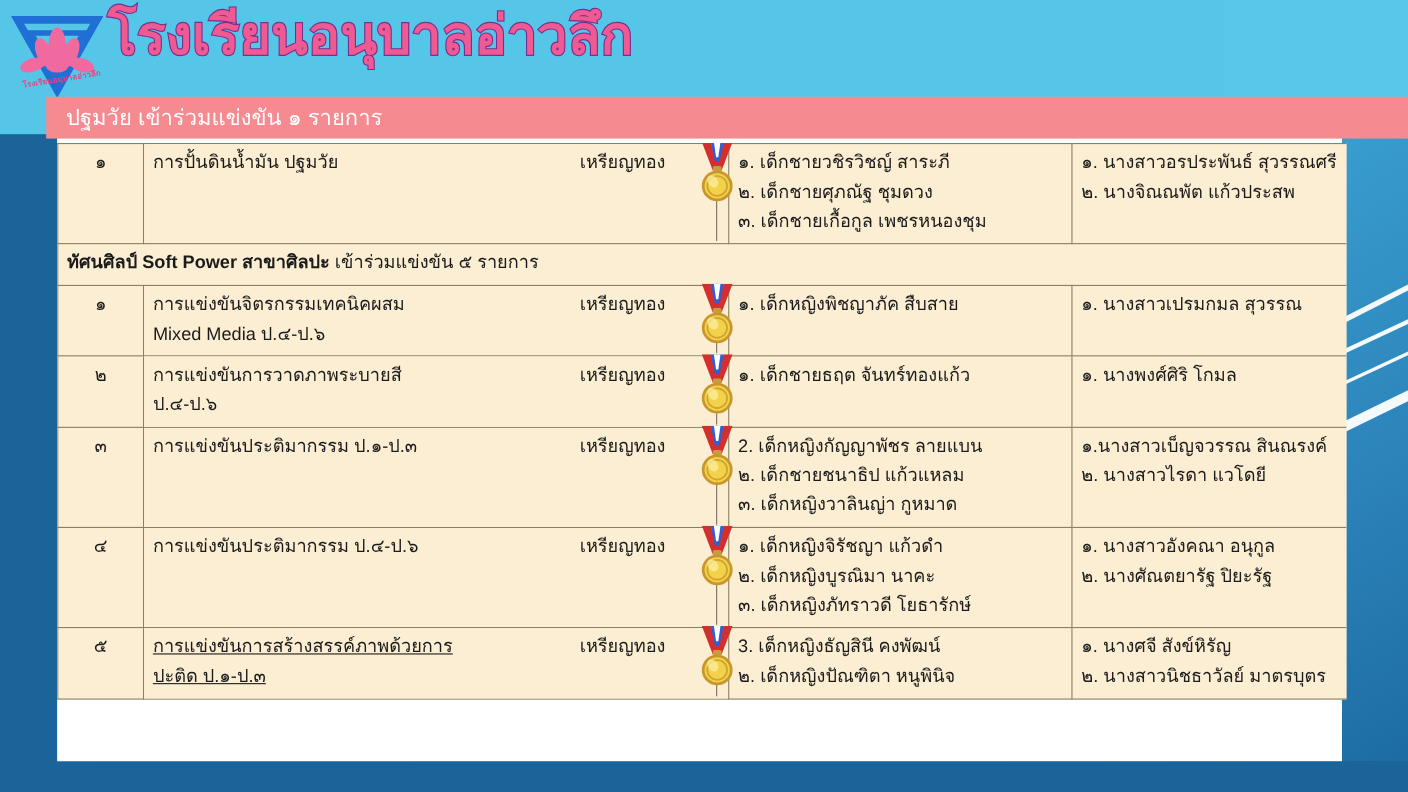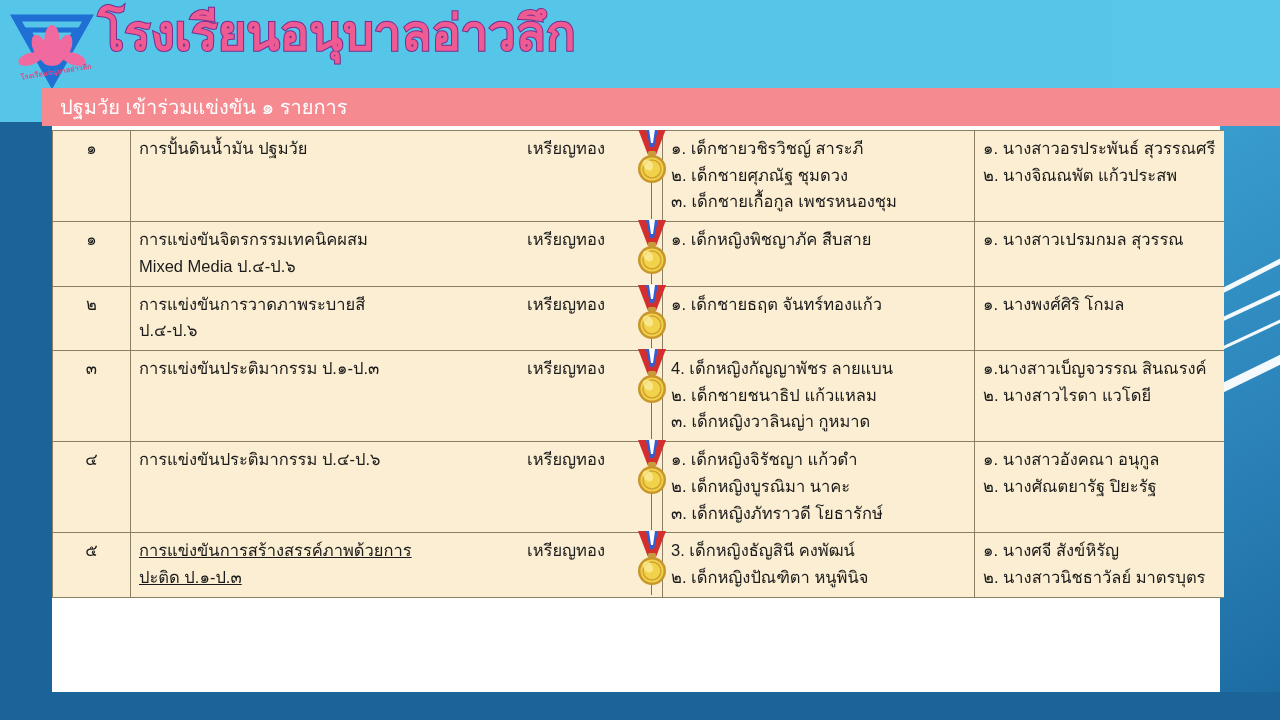--- a/index.html
+++ b/index.html
@@ -230,20 +230,23 @@
                 <li>๓. เด็กชายเกื้อกูล   เพชรหนองชุม</li>
               </ul>
             </td>
             <td class="c-teach">
               <ul class="lines">
                 <li>๑. นางสาวอรประพันธ์ สุวรรณศรี</li>
                 <li>๒. นางจิณณพัต   แก้วประสพ</li>
               </ul>
             </td>
           </tr>
+          <tr class="section-row">
+            <td colspan="4"><span>ทัศนศิลป์ Soft Power สาขาศิลปะ</span><span class="reg"> เข้าร่วมแข่งขัน ๕ รายการ</span></td>
+          </tr>
           <tr>
             <td class="c-no">๑</td>
             <td class="c-item" style="position: relative;">
               <ul class="lines">
                 <li>การแข่งขันจิตรกรรมเทคนิคผสม</li>
                 <li>Mixed Media ป.๔-ป.๖</li>
               </ul>
               <div class="medal">
                 <div class="ribbon-line"></div>
 <svg width="56" height="70" viewBox="0 0 56 70">
@@ -322,21 +325,21 @@
   <circle cx="28" cy="40" r="14" fill="#c8962c"></circle>
   <circle cx="28" cy="40" r="11.5" fill="#f2d24a"></circle>
   <circle cx="28" cy="40" r="9" fill="none" stroke="#d0a32e" stroke-width="1.5"></circle>
   <ellipse cx="24" cy="36" rx="4.5" ry="6" fill="#fbeea0" opacity=".75" transform="rotate(-35 24 36)"></ellipse>
 </svg>
               </div>
               <span style="position: absolute; left: 396px; top: 4px; font-size: 16.5px; white-space: nowrap; color: rgb(27, 27, 27);">เหรียญทอง</span>
             </td>
             <td class="c-award">
               <ul class="lines">
-                <li>4. เด็กหญิงกัญญาพัชร   ลายแบน</li>
+                <li>2. เด็กหญิงกัญญาพัชร   ลายแบน</li>
                 <li>๒. เด็กชายชนาธิป   แก้วแหลม</li>
                 <li>๓. เด็กหญิงวาลินญ่า   กูหมาด</li>
               </ul>
             </td>
             <td class="c-teach">
               <ul class="lines">
                 <li>๑.นางสาวเบ็ญจวรรณ สินณรงค์</li>
                 <li>๒. นางสาวไรดา   แวโดยี</li>
               </ul>
             </td>

